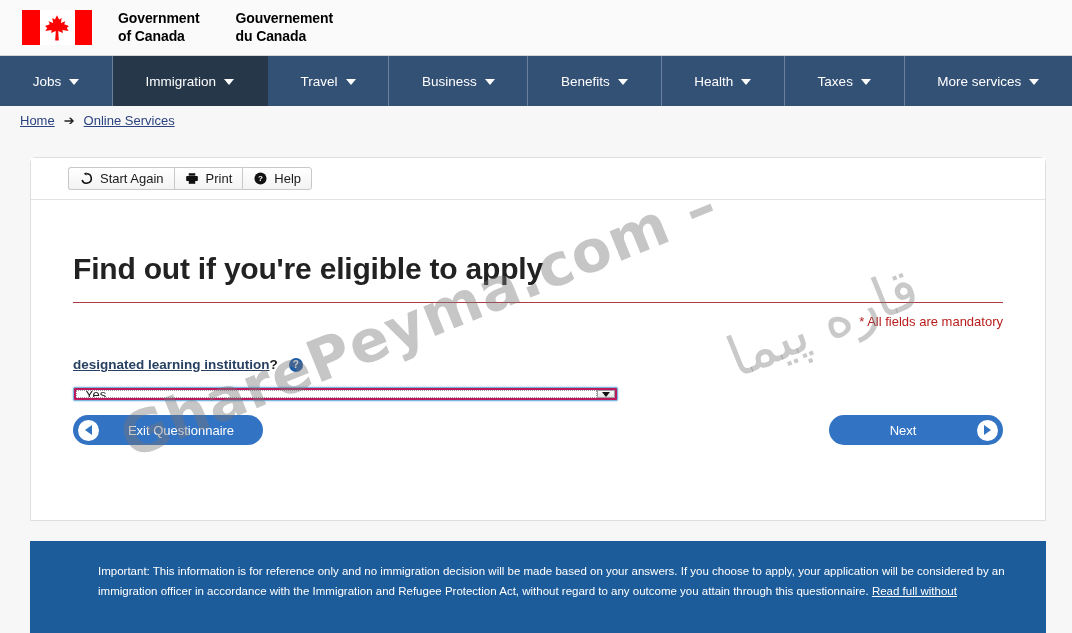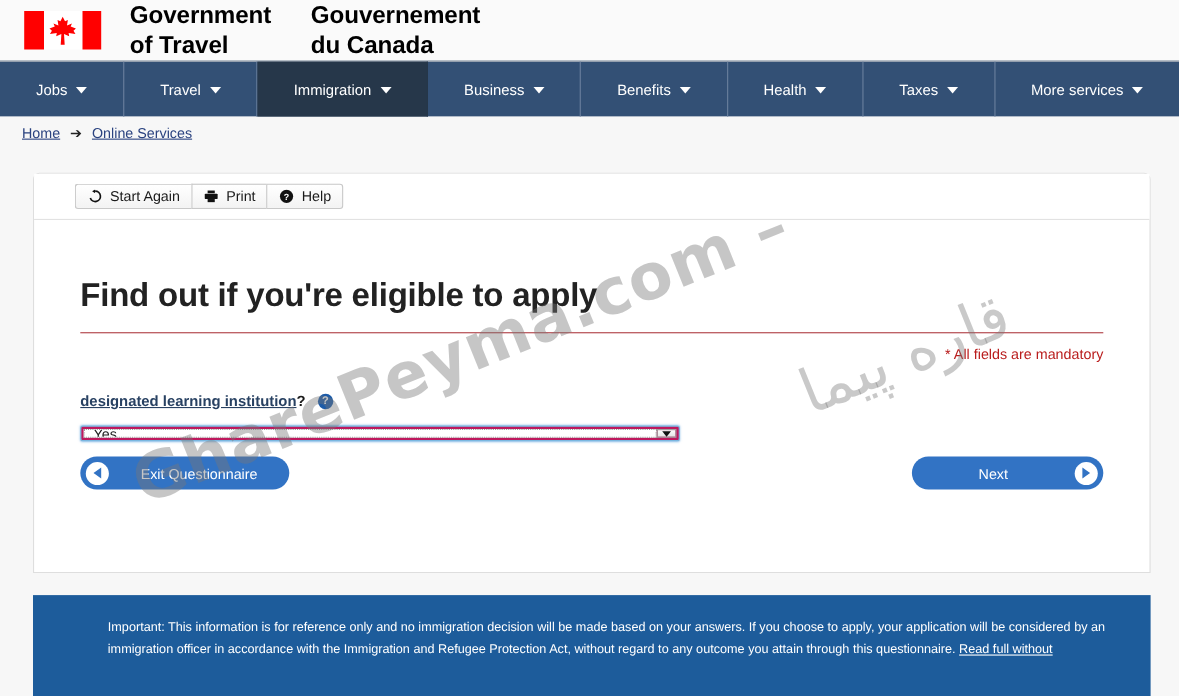--- a/index.html
+++ b/index.html
@@ -31,21 +31,21 @@
   .flag .bar.r { right: 0; }
   .flag .leaf {
     position: absolute; left: 0; right: 0; top: 0; bottom: 0;
     display: flex; align-items: center; justify-content: center;
   }
   .brand-text {
     display: flex;
     gap: 36px;
   }
   .brand-col {
-    font-size: 22px;
+    font-size: 14px;
     font-weight: bold;
     line-height: 1.22;
     color: #000;
     letter-spacing: -0.1px;
   }
 
   
   .nav {
     display: flex;
     height: 51px;
@@ -331,40 +331,40 @@
     <div class="bar r"></div>
     <div class="leaf">
       <svg width="26" height="28" viewBox="0 0 26 28" aria-hidden="true">
         <path fill="#ff0000" d="M13 1.2 L15.1 5.4 L17.7 4.1 L16.9 9.1 L21.4 7.3 L20.2 10.2 L25 12.0 L22.8 13.9 L24.6 17.0 L18.4 16.1 L18.9 18.9 L14.2 17.0 L14.8 26.6 L11.2 26.6 L11.8 17.0 L7.1 18.9 L7.6 16.1 L1.4 17.0 L3.2 13.9 L1 12.0 L5.8 10.2 L4.6 7.3 L9.1 9.1 L8.3 4.1 L10.9 5.4 Z"></path>
       </svg>
     </div>
   </div>
   <div class="brand-text">
     <div class="brand-col">
       <div>Government</div>
-      <div>of Travel</div>
+      <div>of Canada</div>
     </div>
     <div class="brand-col">
       <div>Gouvernement</div>
       <div>du Canada</div>
     </div>
   </div>
 </div>
 
 <div class="nav">
   <div class="nav-item">
     <span>Jobs</span>
     <span class="nav-caret"></span>
   </div>
-  <div class="nav-item">
-    <span>Travel</span>
-    <span class="nav-caret"></span>
-  </div>
   <div class="nav-item active">
     <span>Immigration</span>
+    <span class="nav-caret"></span>
+  </div>
+  <div class="nav-item">
+    <span>Travel</span>
     <span class="nav-caret"></span>
   </div>
   <div class="nav-item">
     <span>Business</span>
     <span class="nav-caret"></span>
   </div>
   <div class="nav-item">
     <span>Benefits</span>
     <span class="nav-caret"></span>
   </div>

